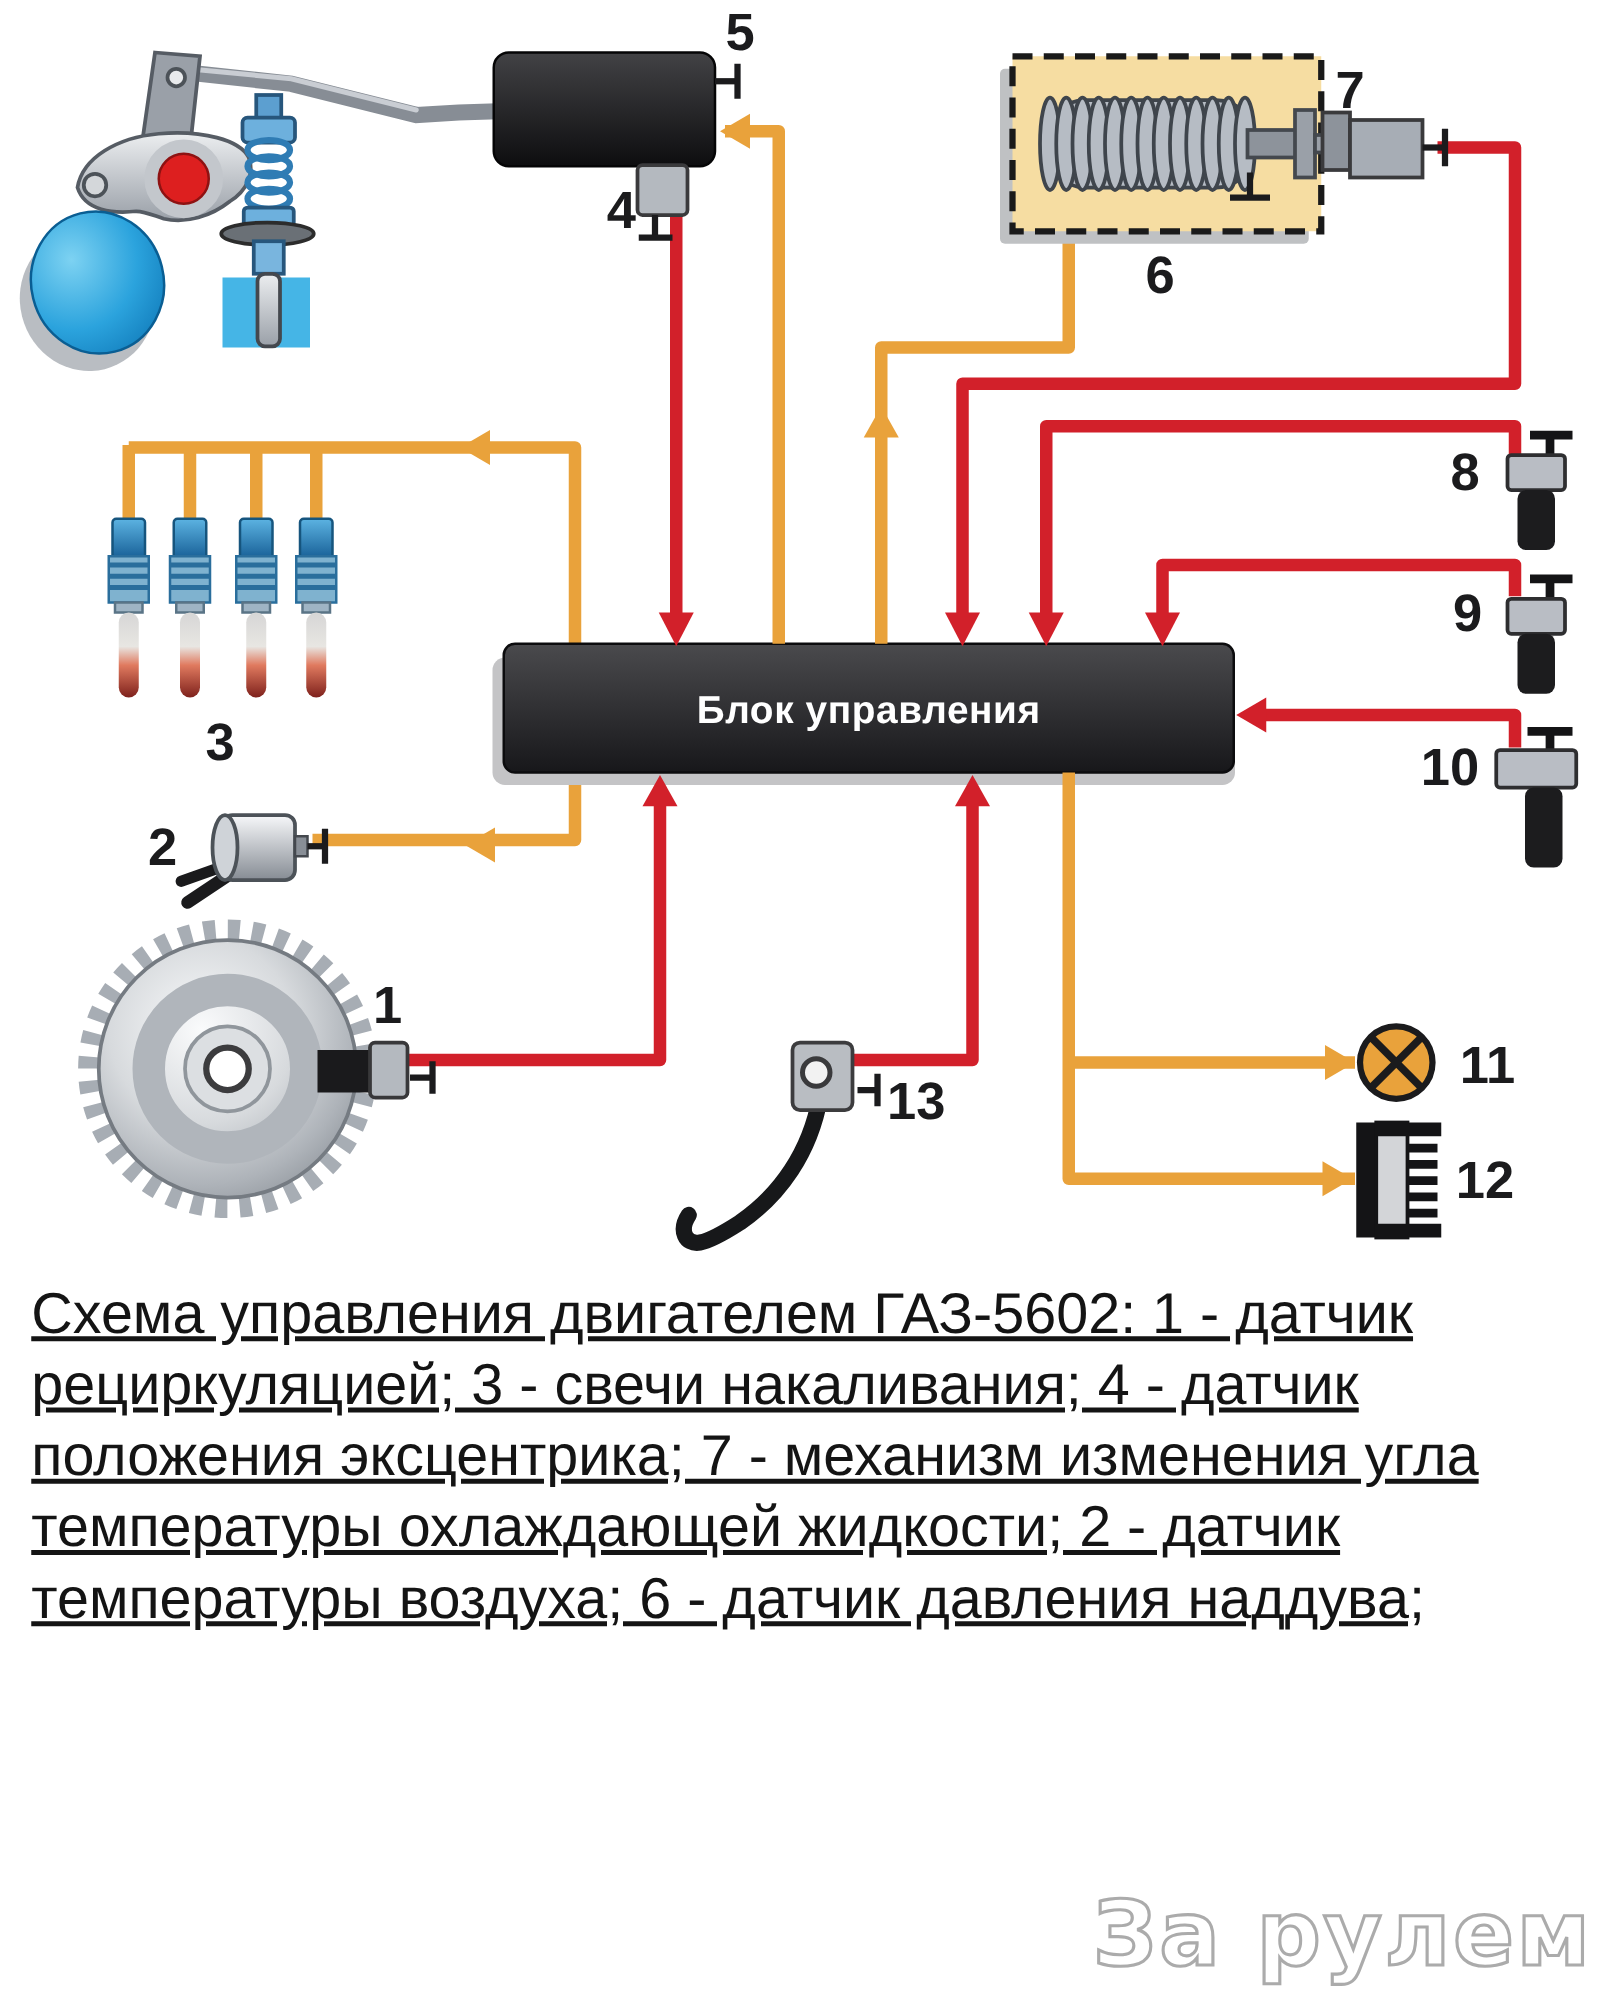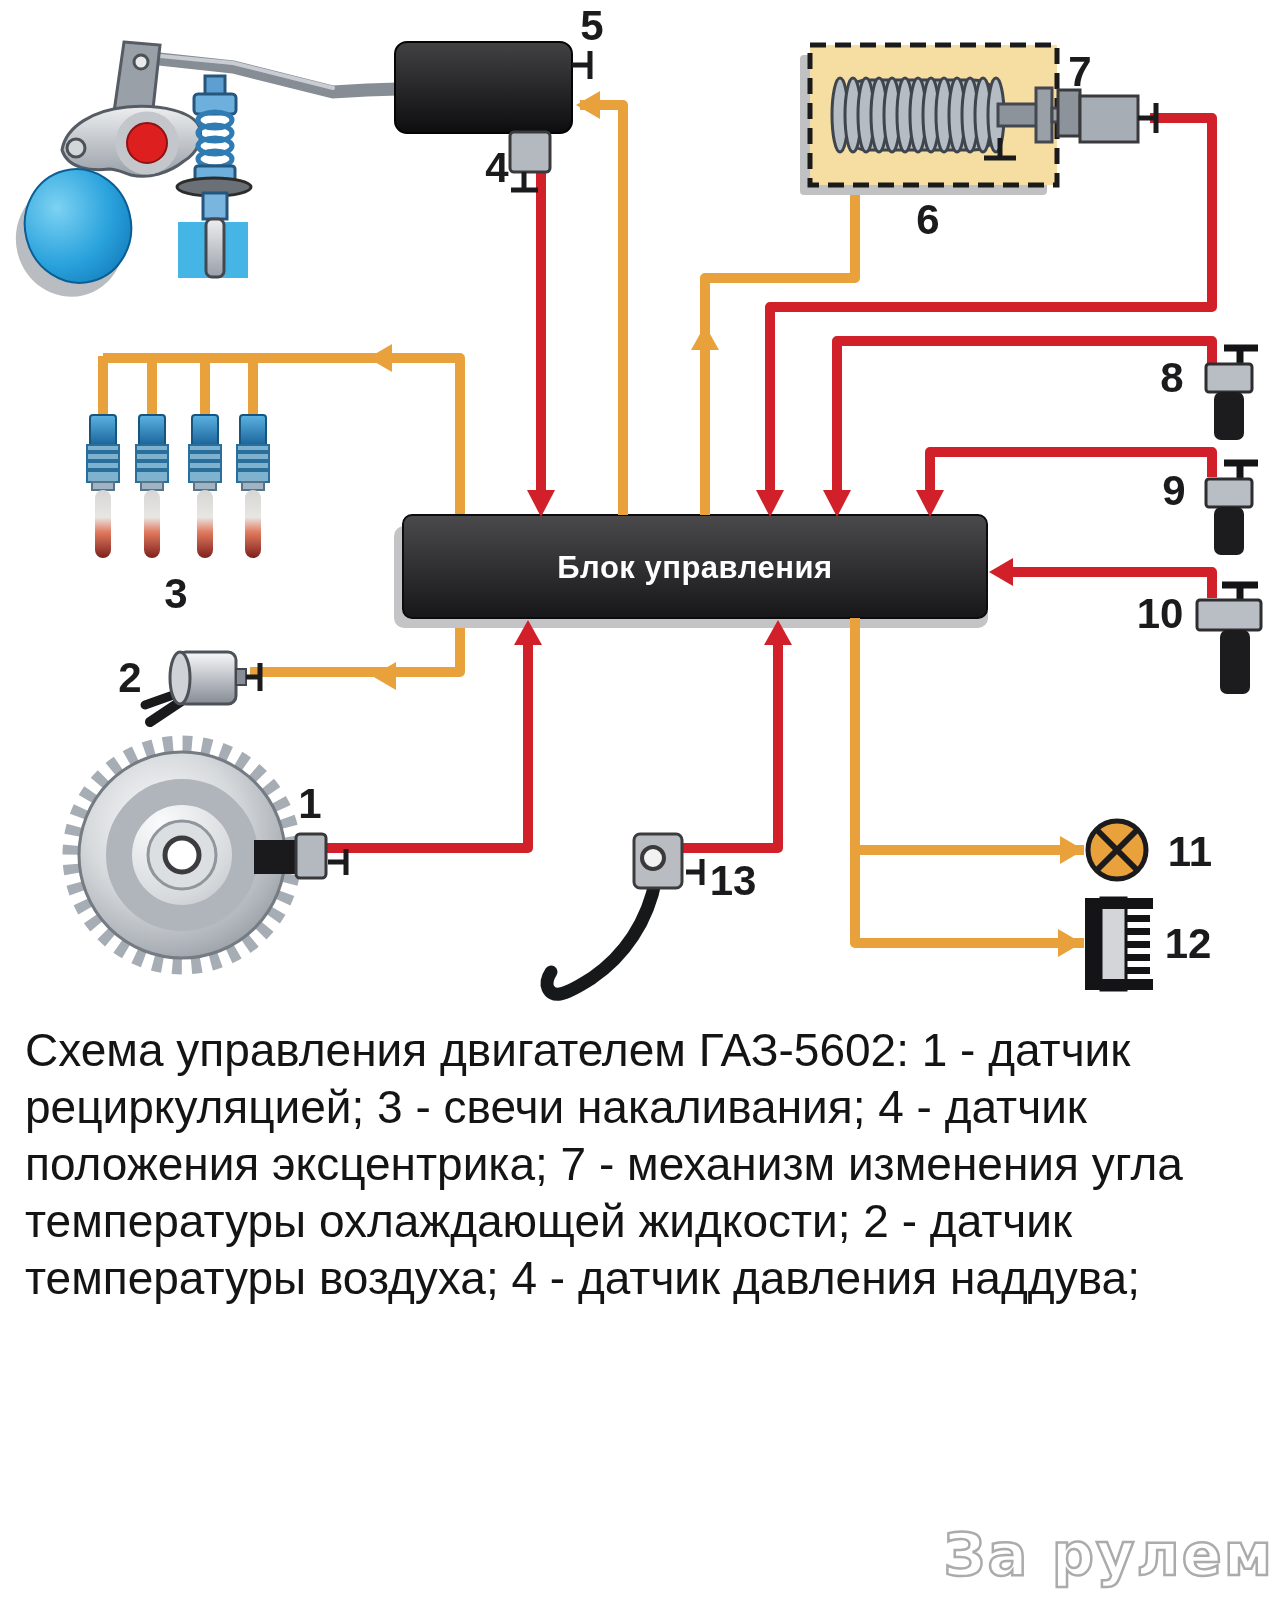--- a/index.html
+++ b/index.html
@@ -2,23 +2,23 @@
 <html><head>
 <meta charset="utf-8">
 <style>
   html,body{margin:0;padding:0;background:#ffffff;}
   .page{position:relative;width:1280px;height:1597px;background:#ffffff;overflow:hidden;
         font-family:"Liberation Sans",sans-serif;}
   .diagram-svg{position:absolute;left:0;top:0;}
   .num{font-family:"Liberation Sans",sans-serif;font-size:42px;font-weight:600;fill:#1b1b1d;}
   .blocktext{font-family:"Liberation Sans",sans-serif;font-size:31px;font-weight:bold;fill:#ffffff;letter-spacing:.5px;}
   .caption{position:absolute;left:25px;top:1022px;width:1240px;color:#141414;
-           font-size:46px;line-height:57px;font-family:"Liberation Sans",sans-serif;}
+           font-size:46px;line-height:57px;font-family:"Liberation Sans",sans-serif;text-decoration:underline;}
   .caption div{white-space:nowrap;}
-  .watermark{position:absolute;right:6px;bottom:8px;font-size:59px;font-weight:bold;
+  .watermark{position:absolute;right:6px;bottom:8px;font-size:72px;font-weight:bold;
              font-family:"DejaVu Sans",sans-serif;color:rgba(255,255,255,0.05);
              -webkit-text-stroke:2.5px #9d9d9d;opacity:.85;letter-spacing:2px;text-align:right;}
 </style>
 </head>
 <body>
 
 <div class="page">
 
 <svg class="diagram-svg" width="1280" height="1010" viewBox="0 0 1280 1010">
   <defs>
@@ -337,18 +337,18 @@
     <text class="num" x="1188" y="958" text-anchor="middle">12</text>
     <text class="num" x="733" y="895" text-anchor="middle">13</text>
   </g>
 </svg>
 
 <div class="caption">
   <div>Схема управления двигателем ГАЗ-5602: 1 - датчик</div>
   <div>рециркуляцией; 3 - свечи накаливания; 4 - датчик</div>
   <div>положения эксцентрика; 7 - механизм изменения угла</div>
   <div>температуры охлаждающей жидкости; 2 - датчик</div>
-  <div>температуры воздуха; 4 - датчик давления наддува;</div>
+  <div>температуры воздуха; 6 - датчик давления наддува;</div>
 </div>
 
 <div class="watermark">За рулем</div>
 
 </div>
 
 </body></html>

